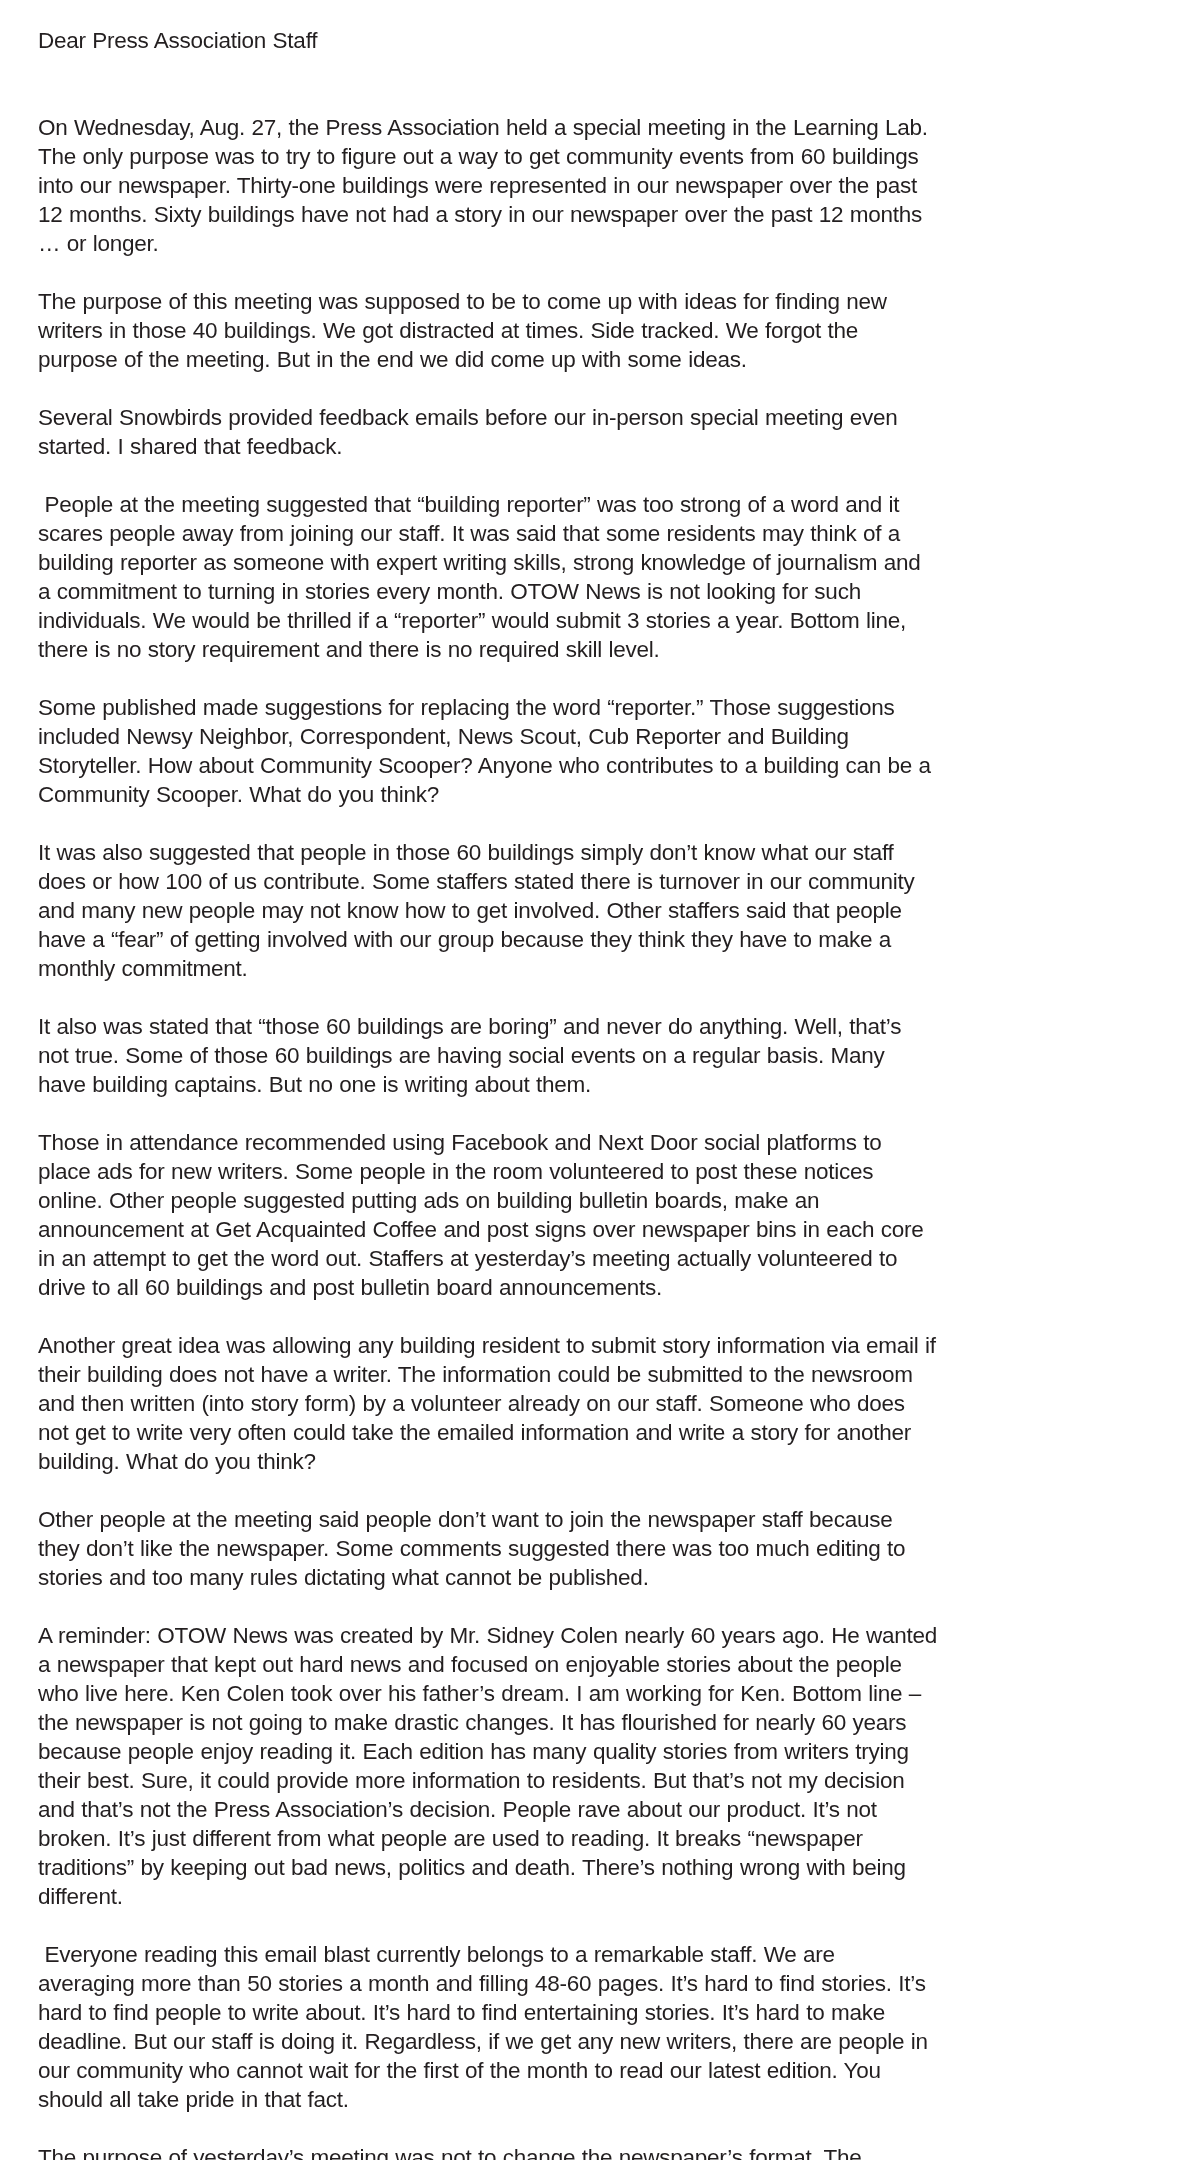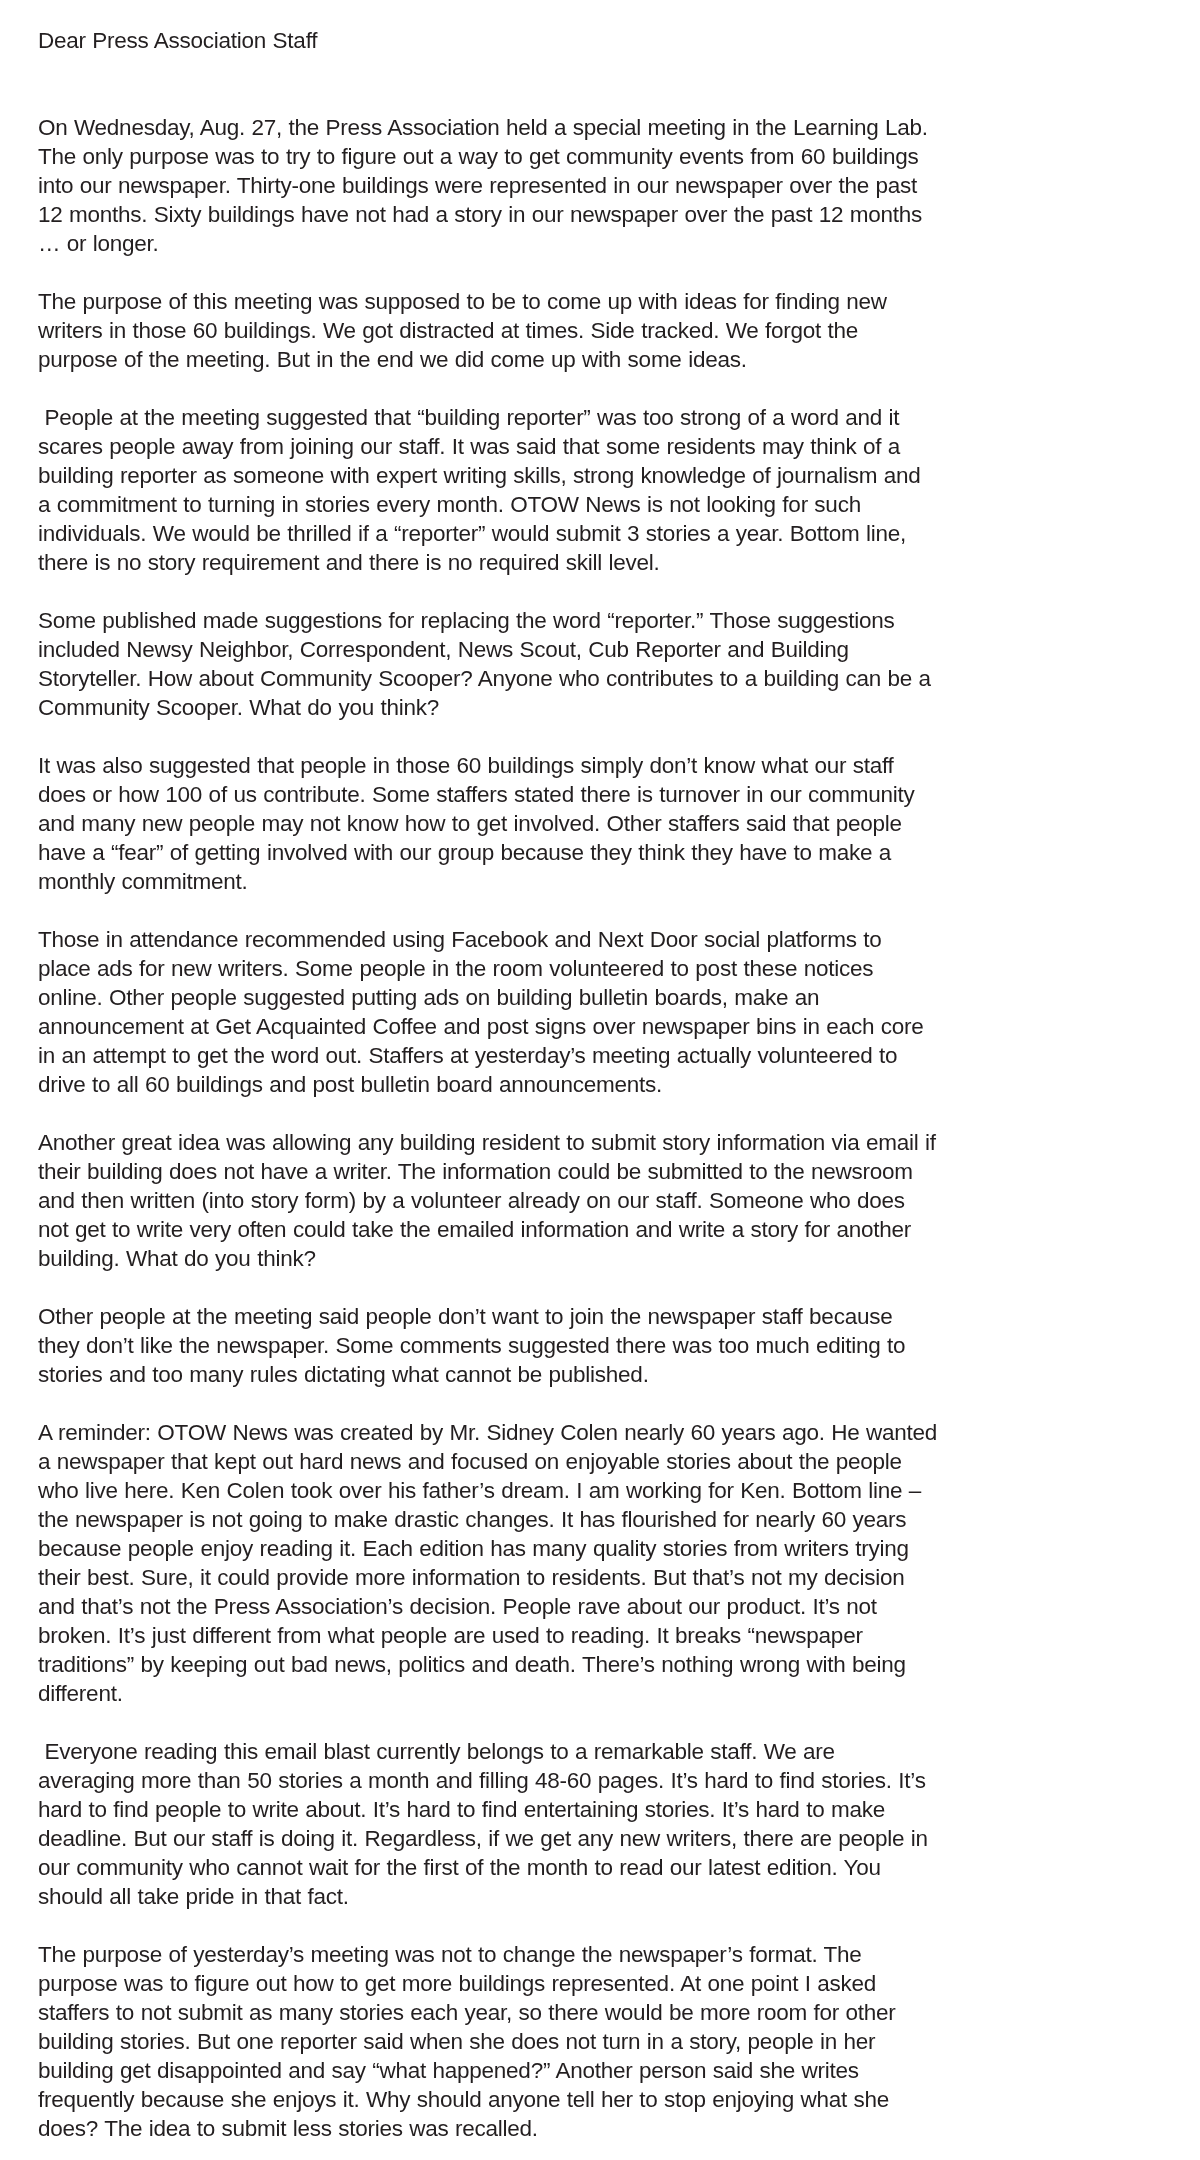--- a/index.html
+++ b/index.html
@@ -33,24 +33,26 @@
     margin-bottom: 58px !important;
   }
 </style>
 </head>
 <body>
 
 <div class="page">
   <div class="letter">
     <p class="salutation">Dear Press Association Staff</p>
     <p>On Wednesday, Aug. 27, the Press Association held a special meeting in the Learning Lab. The only purpose was to try to figure out a way to get community events from 60 buildings into our newspaper. Thirty-one buildings were represented in our newspaper over the past 12 months. Sixty buildings have not had a story in our newspaper over the past 12 months … or longer.</p>
-    <p>The purpose of this meeting was supposed to be to come up with ideas for finding new writers in those 60 buildings. We got distracted at times. Side tracked. We forgot the purpose of the meeting. But in the end we did come up with some ideas.</p>
+    <p>The purpose of this meeting was supposed to be to come up with ideas for finding new writers in those 40 buildings. We got distracted at times. Side tracked. We forgot the purpose of the meeting. But in the end we did come up with some ideas.</p>
+    <p>Several Snowbirds provided feedback emails before our in-person special meeting even started. I shared that feedback.</p>
     <p> People at the meeting suggested that “building reporter” was too strong of a word and it scares people away from joining our staff. It was said that some residents may think of a building reporter as someone with expert writing skills, strong knowledge of journalism and a commitment to turning in stories every month. OTOW News is not looking for such individuals. We would be thrilled if a “reporter” would submit 3 stories a year. Bottom line, there is no story requirement and there is no required skill level.</p>
     <p>Some published made suggestions for replacing the word “reporter.” Those suggestions included Newsy Neighbor, Correspondent, News Scout, Cub Reporter and Building Storyteller. How about Community Scooper? Anyone who contributes to a building can be a Community Scooper. What do you think?</p>
     <p>It was also suggested that people in those 60 buildings simply don’t know what our staff does or how 100 of us contribute. Some staffers stated there is turnover in our community and many new people may not know how to get involved. Other staffers said that people have a “fear” of getting involved with our group because they think they have to make a monthly commitment.</p>
+    <p>It also was stated that “those 60 buildings are boring” and never do anything. Well, that’s not true. Some of those 60 buildings are having social events on a regular basis. Many have building captains. But no one is writing about them.</p>
     <p>Those in attendance recommended using Facebook and Next Door social platforms to place ads for new writers. Some people in the room volunteered to post these notices online. Other people suggested putting ads on building bulletin boards, make an announcement at Get Acquainted Coffee and post signs over newspaper bins in each core in an attempt to get the word out. Staffers at yesterday’s meeting actually volunteered to drive to all 60 buildings and post bulletin board announcements.</p>
     <p>Another great idea was allowing any building resident to submit story information via email if their building does not have a writer. The information could be submitted to the newsroom and then written (into story form) by a volunteer already on our staff. Someone who does not get to write very often could take the emailed information and write a story for another building. What do you think?</p>
     <p>Other people at the meeting said people don’t want to join the newspaper staff because they don’t like the newspaper. Some comments suggested there was too much editing to stories and too many rules dictating what cannot be published.</p>
     <p>A reminder: OTOW News was created by Mr. Sidney Colen nearly 60 years ago. He wanted a newspaper that kept out hard news and focused on enjoyable stories about the people who live here. Ken Colen took over his father’s dream. I am working for Ken. Bottom line – the newspaper is not going to make drastic changes. It has flourished for nearly 60 years because people enjoy reading it. Each edition has many quality stories from writers trying their best. Sure, it could provide more information to residents. But that’s not my decision and that’s not the Press Association’s decision. People rave about our product. It’s not broken. It’s just different from what people are used to reading. It breaks “newspaper traditions” by keeping out bad news, politics and death. There’s nothing wrong with being different.</p>
     <p> Everyone reading this email blast currently belongs to a remarkable staff. We are averaging more than 50 stories a month and filling 48-60 pages. It’s hard to find stories. It’s hard to find people to write about. It’s hard to find entertaining stories. It’s hard to make deadline. But our staff is doing it. Regardless, if we get any new writers, there are people in our community who cannot wait for the first of the month to read our latest edition. You should all take pride in that fact.</p>
     <p>The purpose of yesterday’s meeting was not to change the newspaper’s format. The purpose was to figure out how to get more buildings represented. At one point I asked staffers to not submit as many stories each year, so there would be more room for other building stories. But one reporter said when she does not turn in a story, people in her building get disappointed and say “what happened?” Another person said she writes frequently because she enjoys it. Why should anyone tell her to stop enjoying what she does? The idea to submit less stories was recalled.</p>
 
   </div>
 </div>
 

